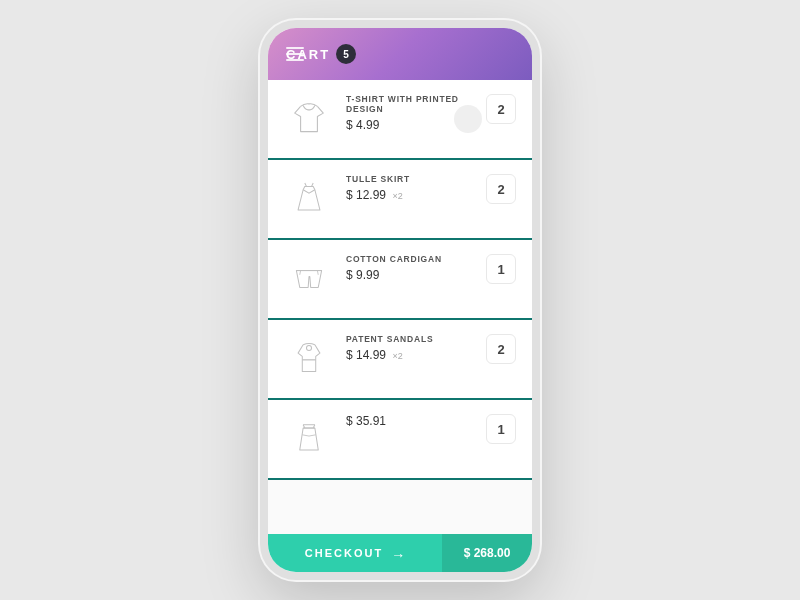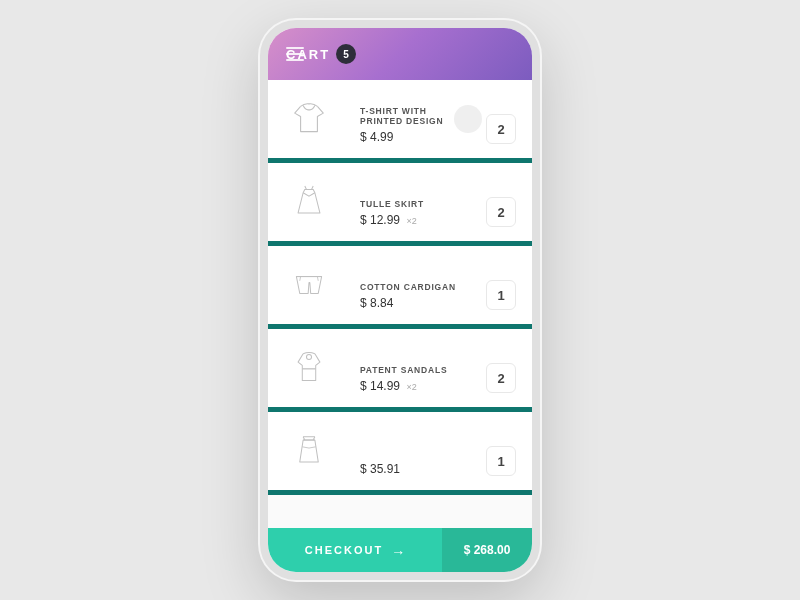--- a/index.html
+++ b/index.html
@@ -77,25 +77,25 @@
 
     
     .cart-list {
       flex: 1;
       overflow-y: auto;
       background: #fafafa;
     }
 
     .cart-item {
       display: flex;
-      align-items: flex-end;
+      align-items: flex-start;
       padding: 14px 16px;
-      border-bottom: 5px solid #0f766e;
+      border-bottom: 2px solid #0f766e;
       background: #fff;
-      gap: 26px;
+      gap: 12px;
       position: relative;
     }
 
     .item-icon {
       width: 50px;
       height: 50px;
       display: flex;
       align-items: center;
       justify-content: center;
       flex-shrink: 0;
@@ -159,21 +159,21 @@
       width: 28px;
       height: 28px;
       background: #e8e8e8;
       border-radius: 50%;
       opacity: 0.7;
     }
 
     
     .checkout-bar {
       display: flex;
-      height: 44px;
+      height: 38px;
       flex-shrink: 0;
     }
 
     .checkout-btn {
       flex: 1;
       background: #2ecfac;
       display: flex;
       align-items: center;
       justify-content: center;
       gap: 8px;
@@ -270,21 +270,21 @@
         <svg viewBox="0 0 50 50">
 
           <path d="M10,15 L14,35 L24,35 L25,22 L26,22 L27,35 L36,35 L40,15 Z" stroke="#c0c0c0" stroke-width="1.2" fill="none" stroke-linejoin="round"></path>
           <line x1="10" y1="15" x2="40" y2="15" stroke="#c0c0c0" stroke-width="1.2"></line>
           <line x1="15" y1="15" x2="14" y2="20" stroke="#c0c0c0" stroke-width="1"></line>
           <line x1="35" y1="15" x2="36" y2="20" stroke="#c0c0c0" stroke-width="1"></line>
         </svg>
       </div>
       <div class="item-info">
         <div class="item-name">COTTON CARDIGAN</div>
-        <div class="item-price">$ 8.84</div>
+        <div class="item-price">$ 9.99</div>
       </div>
       <div class="item-qty">1</div>
     </div>
 
     <div class="cart-item">
       <div class="item-icon">
         <svg viewBox="0 0 50 50">
 
           <path d="M18,8 L12,18 L17,22 L17,40 L33,40 L33,22 L38,18 L32,8" stroke="#c0c0c0" stroke-width="1.2" fill="none" stroke-linejoin="round"></path>
           <path d="M18,8 Q25,5 32,8" stroke="#c0c0c0" stroke-width="1.2" fill="none"></path>

